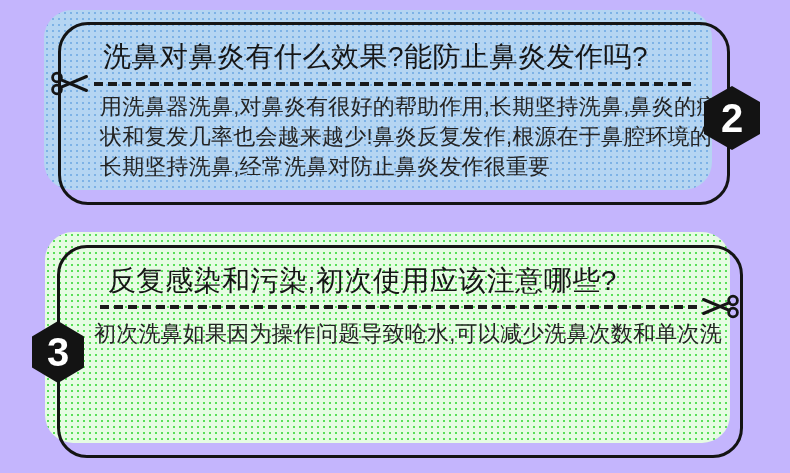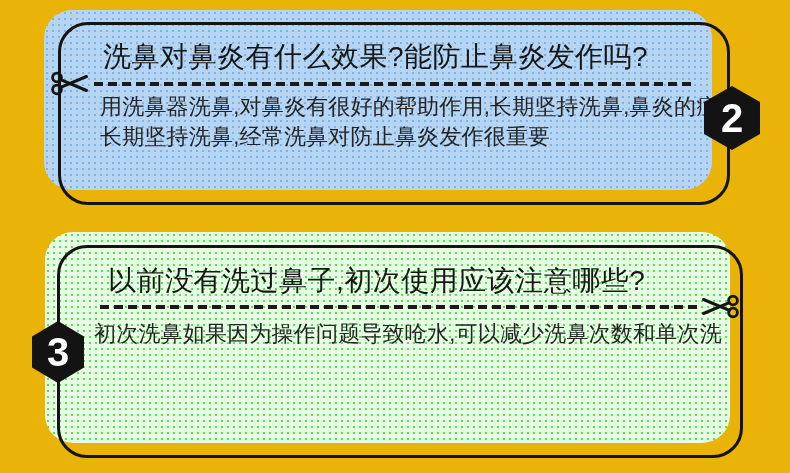--- a/index.html
+++ b/index.html
@@ -1,17 +1,17 @@
 <!DOCTYPE html>
 <html><head>
 <meta charset="utf-8">
 <style>
   html,body { margin:0; padding:0; background:#ffffff; }
   .stage {
-    position:relative; width:790px; height:473px; background:#eab308;
+    position:relative; width:790px; height:473px; background:#c4b5fd;
     overflow:hidden; font-family:"Liberation Sans", sans-serif;
   }
   
   .fill { position:absolute; border-radius:28px; }
   .fill-blue {
     left:44px; top:10px; width:668px; height:180px;
     background-color:#b5d5f2;
     background-image:radial-gradient(circle, #7db2e6 1.2px, rgba(0,0,0,0) 1.4px);
     background-size:6px 6px;
   }
@@ -74,31 +74,32 @@
   <svg class="scissors s1" viewBox="0 0 40 27">
     <circle cx="7" cy="7.5" r="4.4" fill="none" stroke="#141414" stroke-width="2.8"></circle>
     <circle cx="7" cy="19.5" r="4.4" fill="none" stroke="#141414" stroke-width="2.8"></circle>
     <line x1="10.6" y1="9.6" x2="36.5" y2="20.5" stroke="#141414" stroke-width="3" stroke-linecap="round"></line>
     <line x1="10.6" y1="17.4" x2="36.5" y2="6.5" stroke="#141414" stroke-width="3" stroke-linecap="round"></line>
   </svg>
   <div class="dash dash-1"></div>
 
   <div class="answer a1">
     <div class="answer-line">用洗鼻器洗鼻,对鼻炎有很好的帮助作用,长期坚持洗鼻,鼻炎的症</div>
+    <div class="answer-line">状和复发几率也会越来越少!鼻炎反复发作,根源在于鼻腔环境的</div>
     <div class="answer-line">长期坚持洗鼻,经常洗鼻对防止鼻炎发作很重要</div>
   </div>
 
   <div class="hex hex-2">
     <span>2</span>
   </div>
 
   <div class="fill fill-green"></div>
   <div class="outline outline-green"></div>
 
-  <div class="q-title q2">以前没有洗过鼻子,初次使用应该注意哪些?</div>
+  <div class="q-title q2">反复感染和污染,初次使用应该注意哪些?</div>
 
   <div class="dash dash-2"></div>
   <svg class="scissors s2" viewBox="0 0 40 27">
     <circle cx="7" cy="7.5" r="4.4" fill="none" stroke="#141414" stroke-width="2.8"></circle>
     <circle cx="7" cy="19.5" r="4.4" fill="none" stroke="#141414" stroke-width="2.8"></circle>
     <line x1="10.6" y1="9.6" x2="36.5" y2="20.5" stroke="#141414" stroke-width="3" stroke-linecap="round"></line>
     <line x1="10.6" y1="17.4" x2="36.5" y2="6.5" stroke="#141414" stroke-width="3" stroke-linecap="round"></line>
   </svg>
 
   <div class="answer a2">

